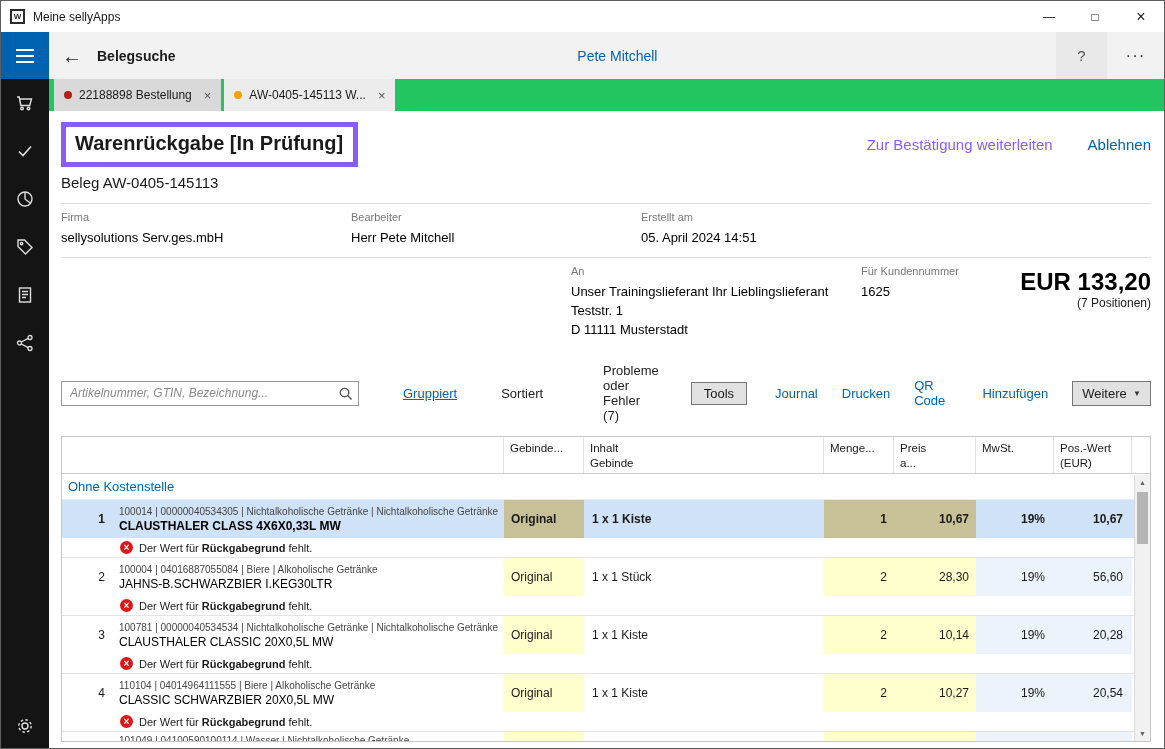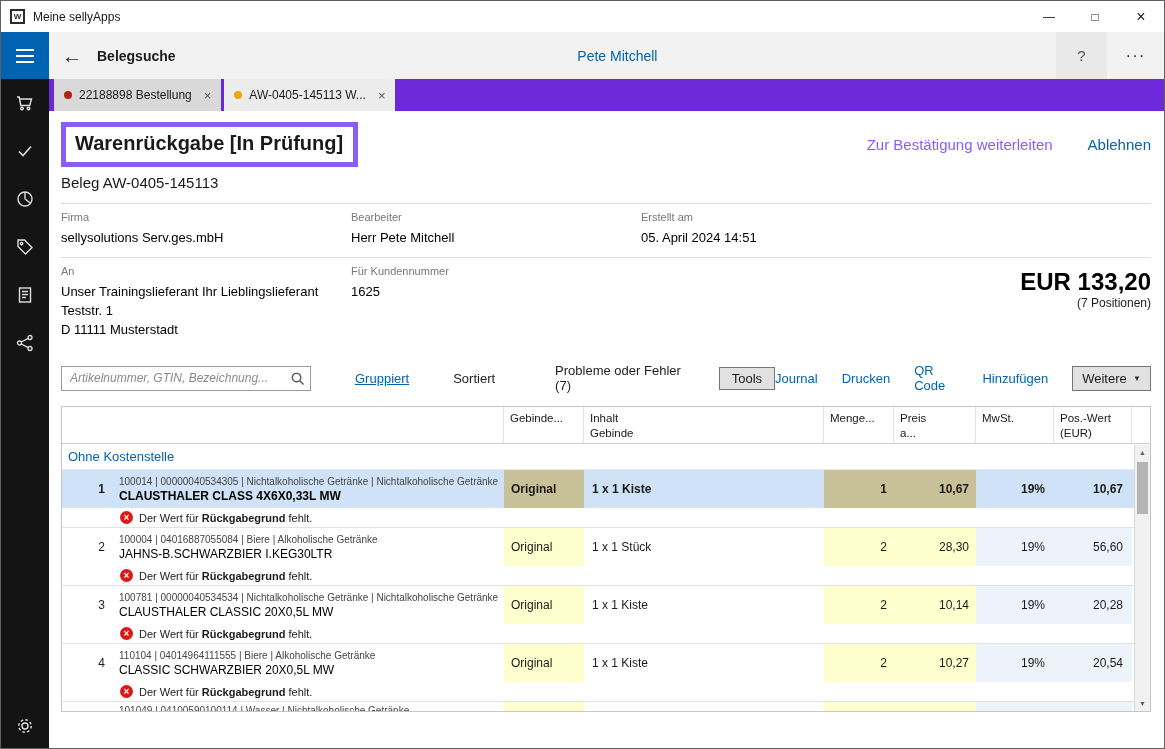--- a/index.html
+++ b/index.html
@@ -26,60 +26,60 @@
 
   
   .bodyrow { display:flex; height:671px; }
   .sidebar { width:48px; background:#141414; position:relative; flex-shrink:0; display:flex; flex-direction:column; }
   .side-item { height:48px; display:flex; align-items:center; justify-content:center; color:#dedede; }
   .side-item svg { stroke:#dedede; }
   .side-bottom { position:absolute; bottom:0; left:0; width:48px; height:48px; display:flex; align-items:center; justify-content:center; }
   .main { flex:1; min-width:0; display:flex; flex-direction:column; background:#fff; }
 
   
-  .tabbar { height:32px; background:#6d28d9; display:flex; align-items:stretch; padding-left:5px; gap:3px; }
+  .tabbar { height:32px; background:#22c55e; display:flex; align-items:stretch; padding-left:5px; gap:3px; }
   .tab { display:flex; align-items:center; padding:0 10px; font-size:12px; gap:7px; white-space:nowrap; }
   .tab1 { background:#d9d9d9; }
   .tab2 { background:#ececec; }
   .dot { width:8px; height:8px; border-radius:50%; flex-shrink:0; }
   .dot-red { background:#b02318; }
   .dot-orange { background:#f2a30b; }
   .tab-close { font-size:13px; color:#555; margin-left:5px; }
 
   
   .content { flex:1; padding:0 13px 0 12px; position:relative; overflow:hidden; }
   .doc-title-row { display:flex; align-items:center; justify-content:space-between; margin-top:11px; }
   .red-box { border:5px solid #8b5cf6; padding:4px 10px 6px 9px; }
   .red-box h1 { font-size:20px; font-weight:bold; line-height:25px; }
   .doc-actions { display:flex; gap:35px; font-size:15px; align-items:center; }
   .act-disabled { color:#8b5cf6; }
   .act-primary { color:#0063b1; }
   .doc-subtitle { font-size:15px; margin-top:7px; }
 
   .fields { position:relative; margin-top:12px; border-top:1px solid #dcdcdc; }
-  .frow { display:flex; padding:7px 0 9px; }
+  .frow { display:flex; padding:7px 0 9px;justify-content:flex-end; }
   .frow1 { border-bottom:1px solid #dcdcdc; }
   .fc1 { width:290px; } .fc2 { width:290px; } .fc3 { flex:1; }
   .flabel { font-size:11px; color:#787878; margin-bottom:6px; }
   .fvalue { font-size:13px; color:#000; line-height:1.45; }
   .total-block { position:absolute; right:0; top:64px; text-align:right; }
   .total { font-size:24px; font-weight:bold; color:#000; }
   .total-note { font-size:12px; }
 
   
   .toolbar { display:flex; align-items:center; margin-top:15px; font-size:13px; }
-  .searchbox { position:relative; width:250px; flex-shrink:0; }
+  .searchbox { position:relative; width:298px; flex-shrink:0; }
   .searchbox input { width:100%; height:25px; border:1px solid #999; padding:0 26px 0 8px; font-size:12px; font-family:"Liberation Sans", sans-serif; }
   .searchbox input::placeholder { font-style:italic; color:#8a8a8a; }
   .search-ic { position:absolute; right:6px; top:5px; }
   .tb-grouped { margin-left:44px; color:#0063b1; text-decoration:underline; }
   .tb-sorted { margin-left:44px; color:#222; }
   .tb-problems { margin-left:60px; color:#222; }
   .tb-btn { margin-left:32px; background:#e1e1e1; border:1px solid #767676; font-size:13px; padding:3px 12px; font-family:"Liberation Sans", sans-serif; color:#1a1a1a; }
-  .tb-right { margin-left:auto; display:flex; align-items:center; gap:24px; }
+  .tb-right { margin-left:auto; display:flex; align-items:center; gap:24px;padding-left:28px; }
   .tb-blue { color:#0063b1; }
   .btn-weitere { margin-left:0; display:flex; align-items:center; justify-content:space-between; width:92px; padding:4px 9px; }
   .caret { font-size:8px; color:#333; }
 
   
   .table { margin-top:13px; border:1px solid #c6c6c6; height:306px; position:relative; overflow:hidden; background:#fff; }
   .g8 { display:grid; grid-template-columns:52px 390px 80px 240px 70px 82px 78px 78px 1fr; }
   .thead { height:37px; border-bottom:1px solid #cccccc; }
   .th { padding:4px 4px 0 6px; font-size:11.5px; line-height:1.3; color:#1a1a1a; }
   .th.sep { border-right:1px solid #e3e3e3; }

